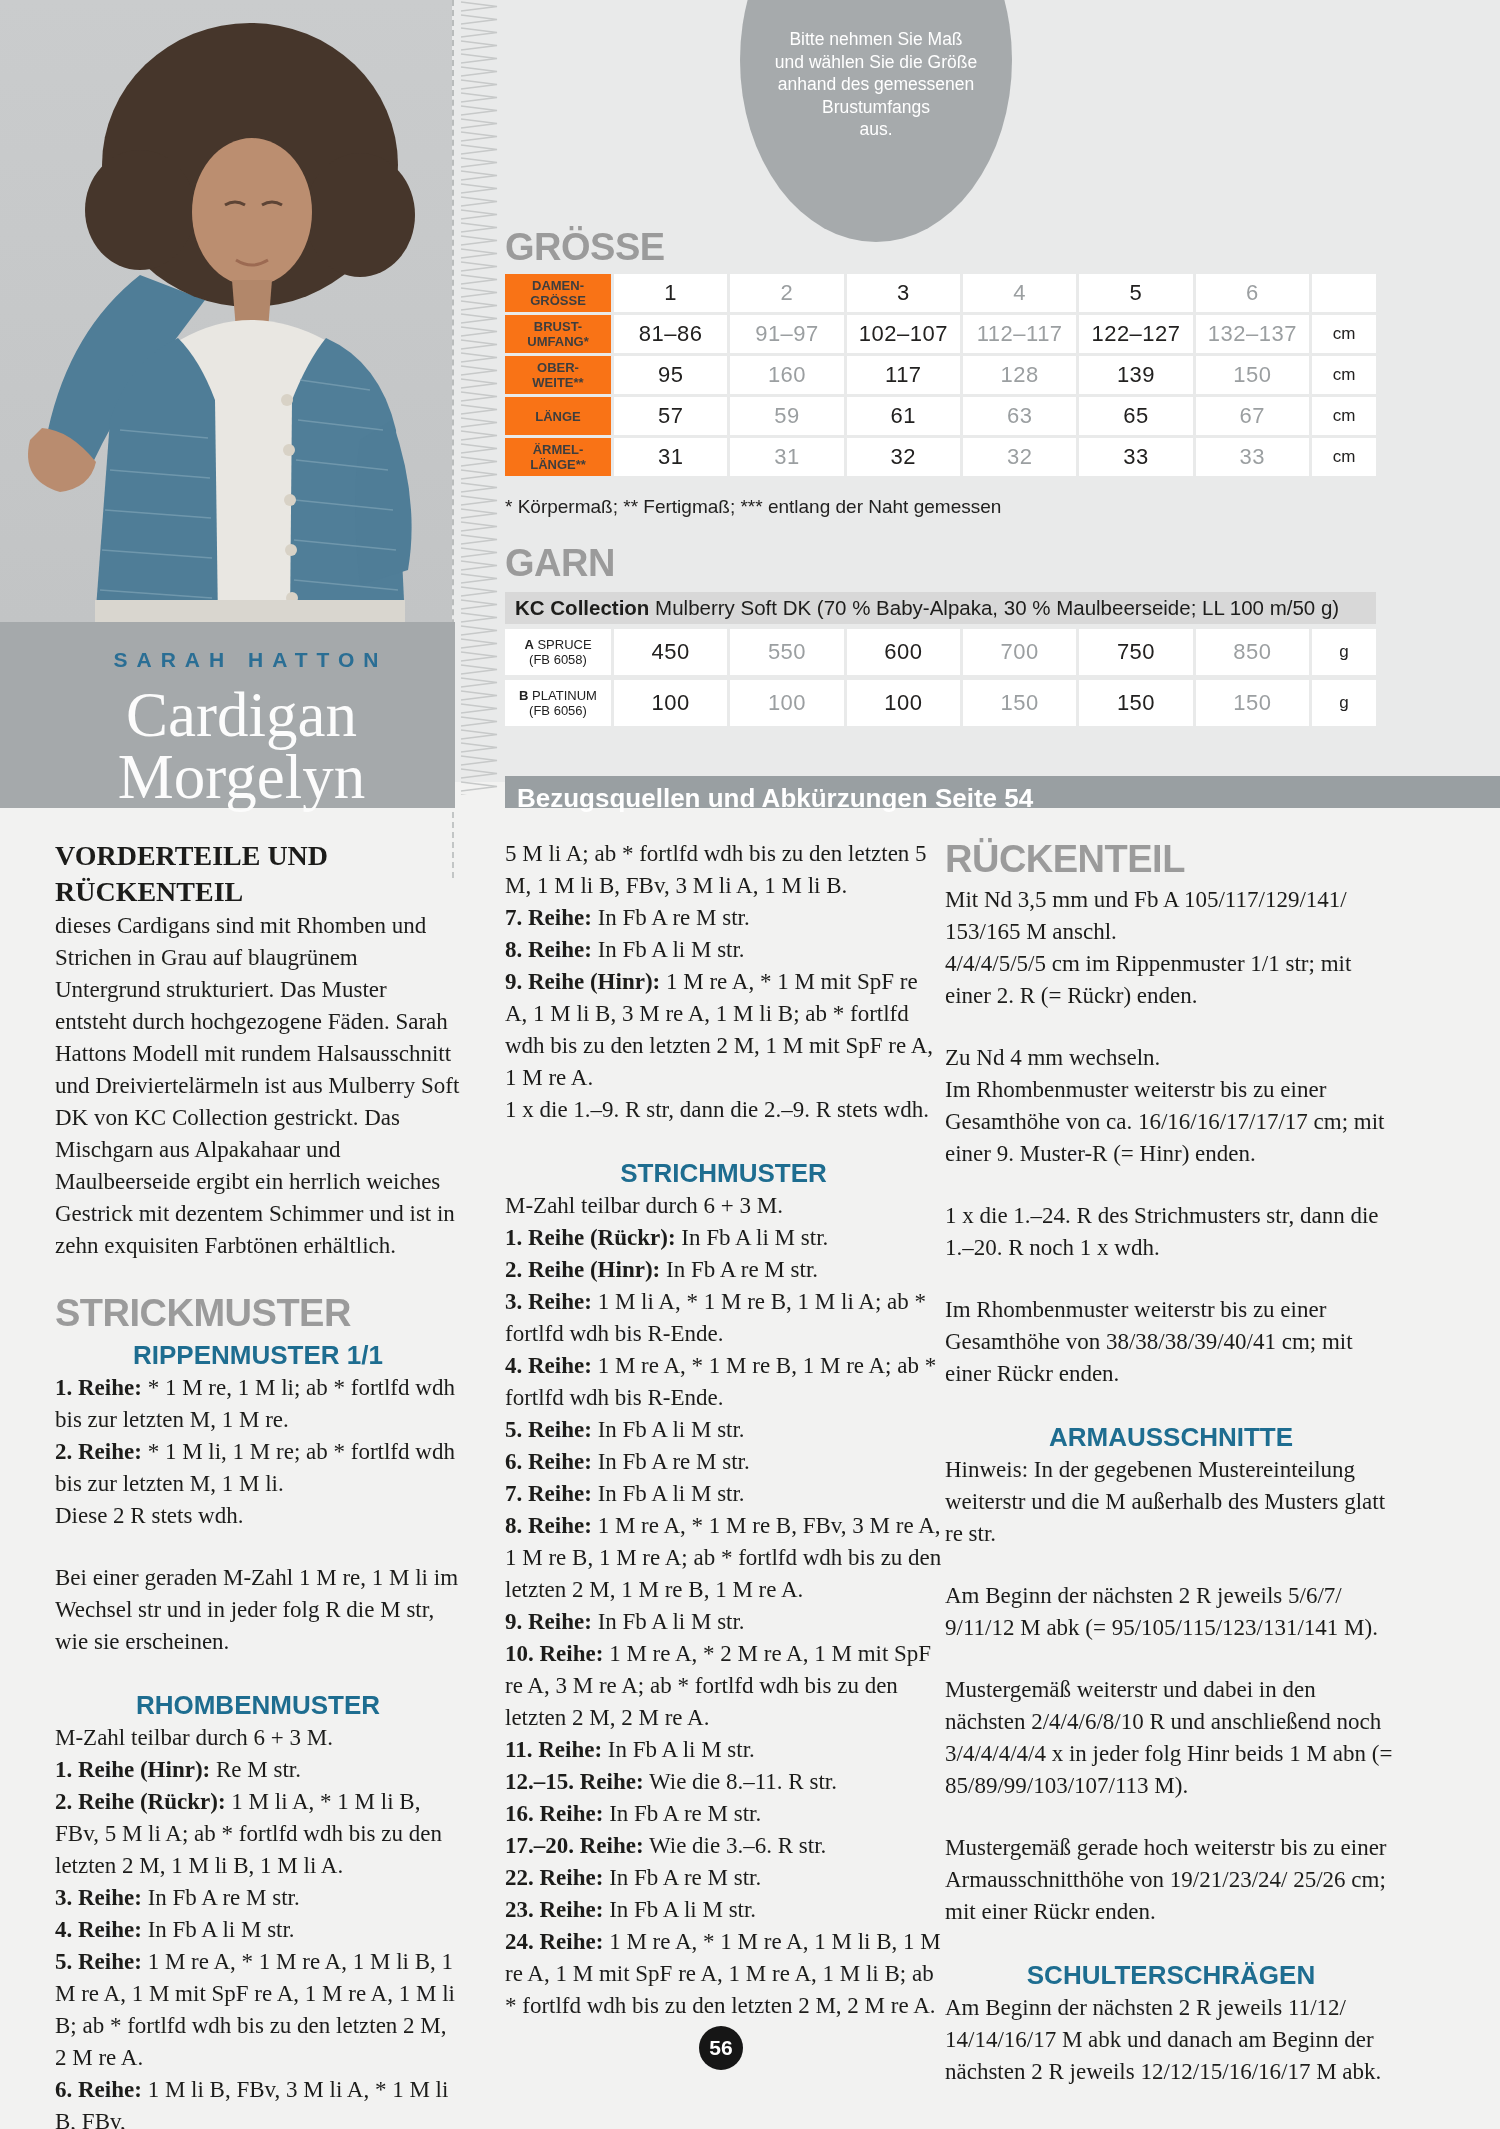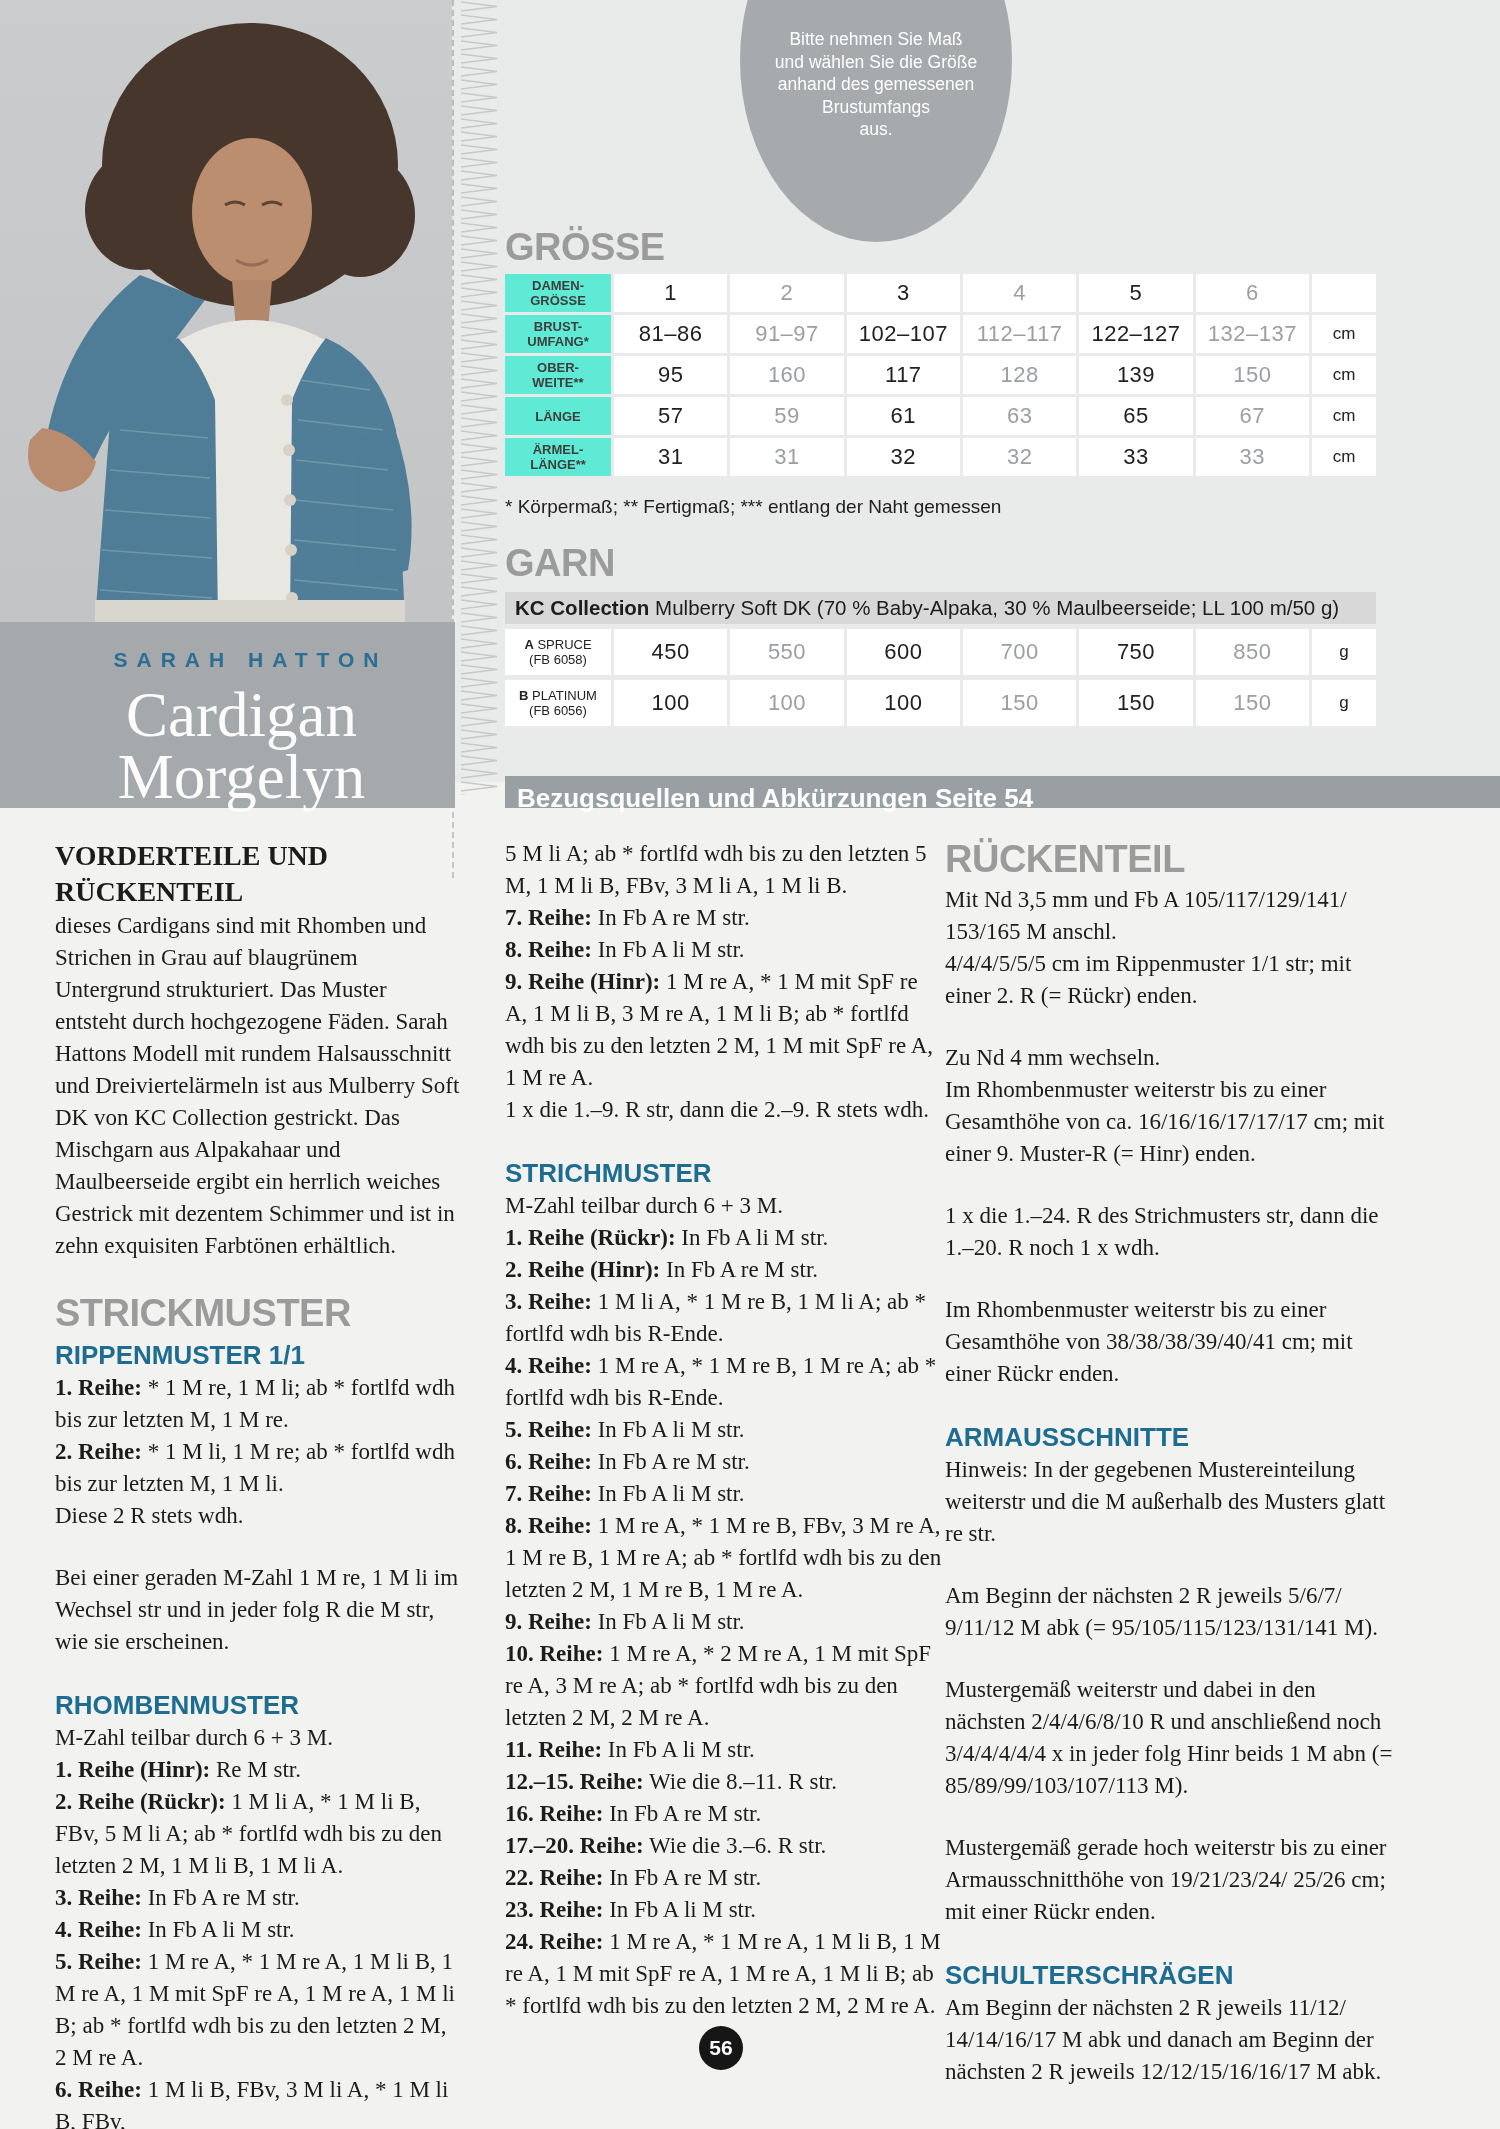--- a/index.html
+++ b/index.html
@@ -30,21 +30,21 @@
   #grosse-h{left:505px;top:228px;}
   #garn-h{left:505px;top:544px;}
 
   
   .grid{position:absolute;display:grid;grid-template-columns:106px repeat(6,1fr) 64px;}
   #size-table{left:505px;top:274px;width:871px;gap:3px;}
   #yarn-table{left:505px;top:629px;width:871px;gap:5px 3px;}
   .cell{background:#fff;display:flex;align-items:center;justify-content:center;}
   #size-table .cell{height:38px;}
   #yarn-table .cell{height:46px;}
-  .lab{background:#5eead4;font:600 13px/15px "Liberation Sans","DejaVu Sans",sans-serif;color:#3e3e3e;text-align:center;}
+  .lab{background:#f97316;font:600 13px/15px "Liberation Sans","DejaVu Sans",sans-serif;color:#3e3e3e;text-align:center;}
   .val{font:400 22px "Liberation Sans","DejaVu Sans",sans-serif;color:#222120;letter-spacing:0.5px;}
   .val.alt{color:#9b9fa1;}
   .unit{font:400 17px "Liberation Sans","DejaVu Sans",sans-serif;color:#222120;}
   .ylab{flex-direction:column;font:400 13px/15px "Liberation Sans","DejaVu Sans",sans-serif;color:#222;text-align:center;}
   .ylab .yb{font-weight:700;}
   .footnote{position:absolute;left:505px;top:496px;font:400 19px "Liberation Sans","DejaVu Sans",sans-serif;color:#222120;}
   .yarn-head{position:absolute;left:505px;top:592px;width:871px;height:32px;background:#d8d8d8;
     font:400 20.5px/32px "Liberation Sans","DejaVu Sans",sans-serif;color:#1d1d1b;padding-left:10px;box-sizing:border-box;white-space:nowrap;overflow:hidden;}
   .yarn-head .hb{font-weight:700;}
 
@@ -54,21 +54,21 @@
 
   
   .col{position:absolute;top:838px;font:400 23px/32px "Liberation Serif","DejaVu Serif",serif;color:#1c1c1a;}
   #col-left{left:55px;width:406px;}
   #col-mid{left:505px;width:437px;}
   #col-right{left:945px;width:452px;}
   .col p{margin:0;}
   .col .gap{margin-top:30px;}
   .b{font-weight:700;}
   .h-gray{font:700 38px/42px "Liberation Sans","DejaVu Sans",sans-serif;color:#9b9b9b;letter-spacing:-0.5px;margin:0 0 4px 0;}
-  .h-teal{font:700 26px/34px "Liberation Sans","DejaVu Sans",sans-serif;color:#1e6d90;margin:0;}
+  .h-teal{font:700 26px/34px "Liberation Sans","DejaVu Sans",sans-serif;color:#1e6d90;margin:0;text-align:center;}
   .h-serif{font:700 28px/36px "Liberation Serif","DejaVu Serif",serif;color:#1c1c1a;margin:0;}
 
   
   .pagenum{position:absolute;left:699px;top:2026px;width:44px;height:44px;border-radius:50%;background:#161616;
     font:700 21px/44px "Liberation Sans","DejaVu Sans",sans-serif;color:#fff;text-align:center;}
 </style>
 </head>
 <body>
 
 <div class="page">

